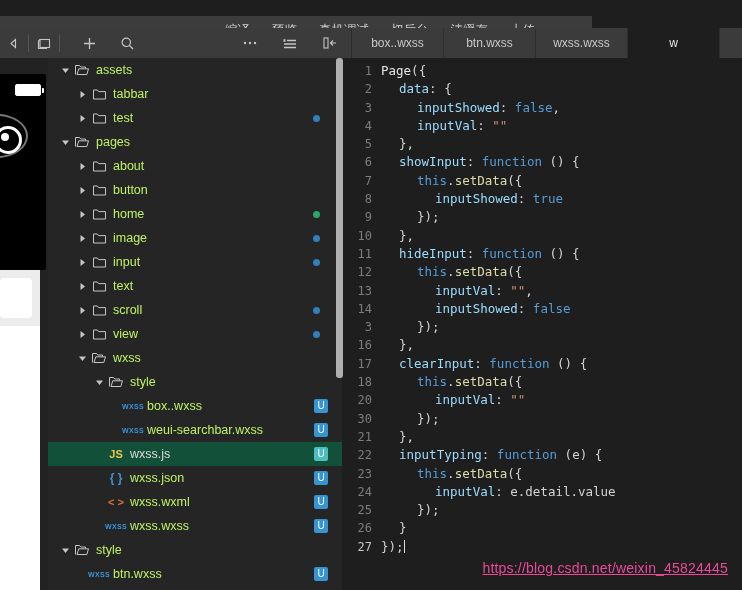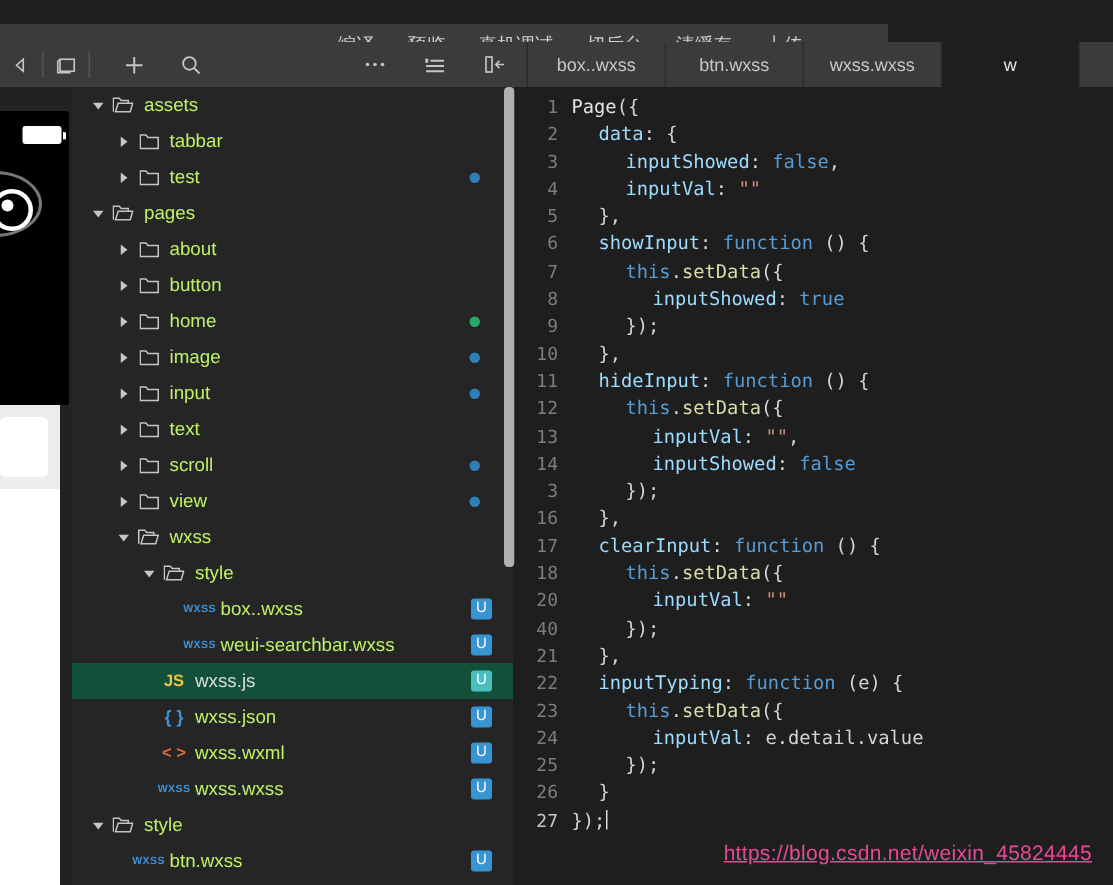--- a/index.html
+++ b/index.html
@@ -562,21 +562,21 @@
           <div>10</div>
           <div>11</div>
           <div>12</div>
           <div>13</div>
           <div>14</div>
           <div>3</div>
           <div>16</div>
           <div>17</div>
           <div>18</div>
           <div>20</div>
-          <div>40</div>
+          <div>30</div>
           <div>21</div>
           <div>22</div>
           <div>23</div>
           <div>24</div>
           <div>25</div>
           <div>26</div>
           <div class="cur">27</div>
         </div>
       <div class="code" id="code"><div class="ln"><span class="tk-fn">Page</span><span class="tk-plain">({</span></div><div class="ln"><span style="display:inline-block;width:18px;position:relative;"></span><span class="tk-prop">data</span><span class="tk-plain">: {</span></div><div class="ln"><span style="display:inline-block;width:18px;position:relative;"></span><span style="display:inline-block;width:18px;position:relative;"><span class="guide" style="left:0;"></span></span><span class="tk-prop">inputShowed</span><span class="tk-plain">: </span><span class="tk-key">false</span><span class="tk-plain">,</span></div><div class="ln"><span style="display:inline-block;width:18px;position:relative;"></span><span style="display:inline-block;width:18px;position:relative;"><span class="guide" style="left:0;"></span></span><span class="tk-prop">inputVal</span><span class="tk-plain">: </span><span class="tk-str">""</span></div><div class="ln"><span style="display:inline-block;width:18px;position:relative;"></span><span class="tk-plain">},</span></div><div class="ln"><span style="display:inline-block;width:18px;position:relative;"></span><span class="tk-prop">showInput</span><span class="tk-plain">: </span><span class="tk-key">function</span><span class="tk-plain"> () {</span></div><div class="ln"><span style="display:inline-block;width:18px;position:relative;"></span><span style="display:inline-block;width:18px;position:relative;"><span class="guide" style="left:0;"></span></span><span class="tk-this">this</span><span class="tk-plain">.</span><span class="tk-method">setData</span><span class="tk-plain">({</span></div><div class="ln"><span style="display:inline-block;width:18px;position:relative;"></span><span style="display:inline-block;width:18px;position:relative;"><span class="guide" style="left:0;"></span></span><span style="display:inline-block;width:18px;position:relative;"><span class="guide" style="left:0;"></span></span><span class="tk-prop">inputShowed</span><span class="tk-plain">: </span><span class="tk-key">true</span></div><div class="ln"><span style="display:inline-block;width:18px;position:relative;"></span><span style="display:inline-block;width:18px;position:relative;"><span class="guide" style="left:0;"></span></span><span class="tk-plain">});</span></div><div class="ln"><span style="display:inline-block;width:18px;position:relative;"></span><span class="tk-plain">},</span></div><div class="ln"><span style="display:inline-block;width:18px;position:relative;"></span><span class="tk-prop">hideInput</span><span class="tk-plain">: </span><span class="tk-key">function</span><span class="tk-plain"> () {</span></div><div class="ln"><span style="display:inline-block;width:18px;position:relative;"></span><span style="display:inline-block;width:18px;position:relative;"><span class="guide" style="left:0;"></span></span><span class="tk-this">this</span><span class="tk-plain">.</span><span class="tk-method">setData</span><span class="tk-plain">({</span></div><div class="ln"><span style="display:inline-block;width:18px;position:relative;"></span><span style="display:inline-block;width:18px;position:relative;"><span class="guide" style="left:0;"></span></span><span style="display:inline-block;width:18px;position:relative;"><span class="guide" style="left:0;"></span></span><span class="tk-prop">inputVal</span><span class="tk-plain">: </span><span class="tk-str">""</span><span class="tk-plain">,</span></div><div class="ln"><span style="display:inline-block;width:18px;position:relative;"></span><span style="display:inline-block;width:18px;position:relative;"><span class="guide" style="left:0;"></span></span><span style="display:inline-block;width:18px;position:relative;"><span class="guide" style="left:0;"></span></span><span class="tk-prop">inputShowed</span><span class="tk-plain">: </span><span class="tk-key">false</span></div><div class="ln"><span style="display:inline-block;width:18px;position:relative;"></span><span style="display:inline-block;width:18px;position:relative;"><span class="guide" style="left:0;"></span></span><span class="tk-plain">});</span></div><div class="ln"><span style="display:inline-block;width:18px;position:relative;"></span><span class="tk-plain">},</span></div><div class="ln"><span style="display:inline-block;width:18px;position:relative;"></span><span class="tk-prop">clearInput</span><span class="tk-plain">: </span><span class="tk-key">function</span><span class="tk-plain"> () {</span></div><div class="ln"><span style="display:inline-block;width:18px;position:relative;"></span><span style="display:inline-block;width:18px;position:relative;"><span class="guide" style="left:0;"></span></span><span class="tk-this">this</span><span class="tk-plain">.</span><span class="tk-method">setData</span><span class="tk-plain">({</span></div><div class="ln"><span style="display:inline-block;width:18px;position:relative;"></span><span style="display:inline-block;width:18px;position:relative;"><span class="guide" style="left:0;"></span></span><span style="display:inline-block;width:18px;position:relative;"><span class="guide" style="left:0;"></span></span><span class="tk-prop">inputVal</span><span class="tk-plain">: </span><span class="tk-str">""</span></div><div class="ln"><span style="display:inline-block;width:18px;position:relative;"></span><span style="display:inline-block;width:18px;position:relative;"><span class="guide" style="left:0;"></span></span><span class="tk-plain">});</span></div><div class="ln"><span style="display:inline-block;width:18px;position:relative;"></span><span class="tk-plain">},</span></div><div class="ln"><span style="display:inline-block;width:18px;position:relative;"></span><span class="tk-prop">inputTyping</span><span class="tk-plain">: </span><span class="tk-key">function</span><span class="tk-plain"> (e) {</span></div><div class="ln"><span style="display:inline-block;width:18px;position:relative;"></span><span style="display:inline-block;width:18px;position:relative;"><span class="guide" style="left:0;"></span></span><span class="tk-this">this</span><span class="tk-plain">.</span><span class="tk-method">setData</span><span class="tk-plain">({</span></div><div class="ln"><span style="display:inline-block;width:18px;position:relative;"></span><span style="display:inline-block;width:18px;position:relative;"><span class="guide" style="left:0;"></span></span><span style="display:inline-block;width:18px;position:relative;"><span class="guide" style="left:0;"></span></span><span class="tk-prop">inputVal</span><span class="tk-plain">: e.detail.value</span></div><div class="ln"><span style="display:inline-block;width:18px;position:relative;"></span><span style="display:inline-block;width:18px;position:relative;"><span class="guide" style="left:0;"></span></span><span class="tk-plain">});</span></div><div class="ln"><span style="display:inline-block;width:18px;position:relative;"></span><span class="tk-plain">}</span></div><div class="ln"><span class="tk-plain">});</span><span class="caret"></span></div></div>
     </div>

